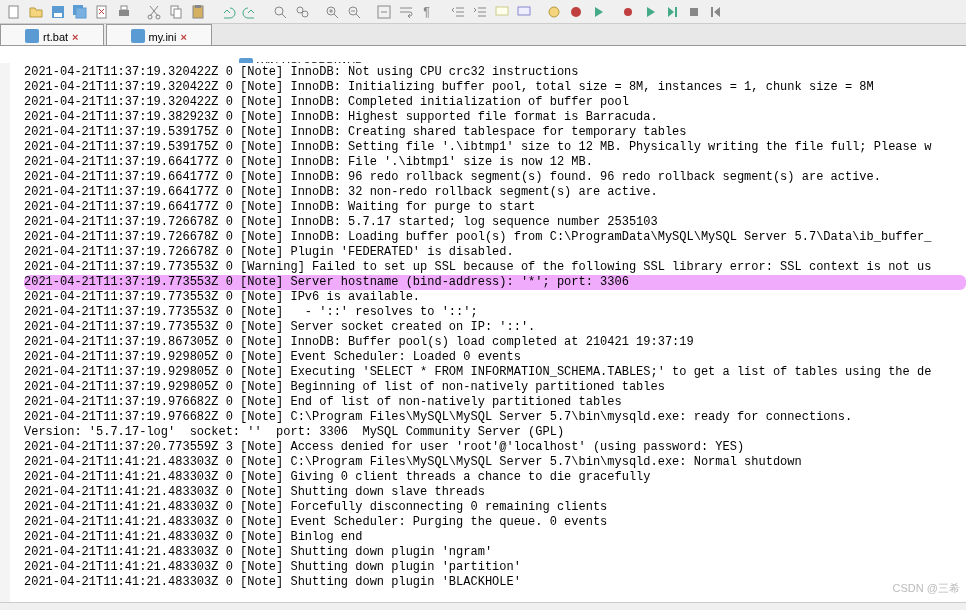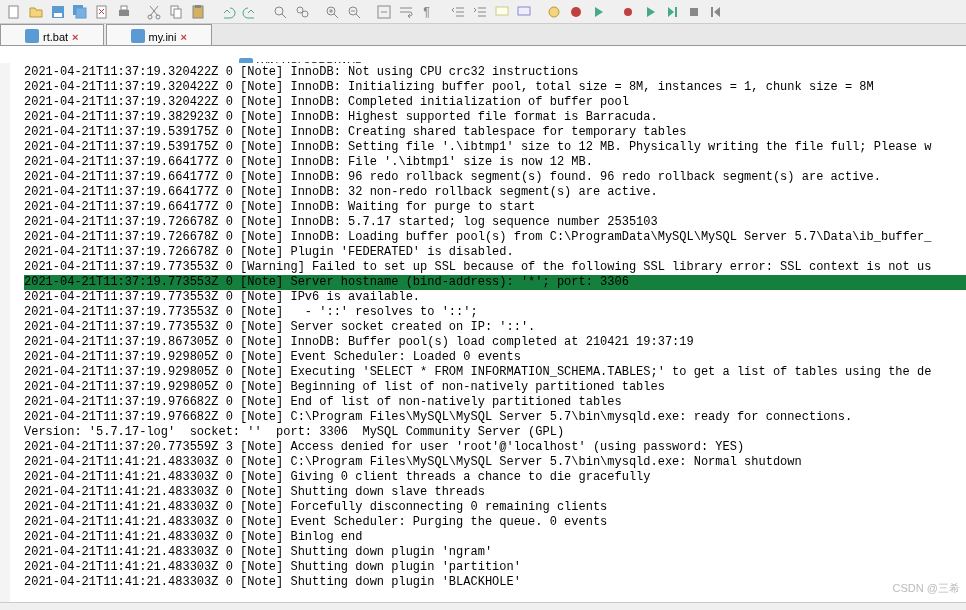--- a/index.html
+++ b/index.html
@@ -59,21 +59,21 @@
   flex: 1;
   overflow: auto;
   background: #fff;
   padding: 2px 0 2px 14px;
   white-space: pre;
   line-height: 15px;
   border-left: 10px solid #f4f4f4;
   margin-top: 17px;
 }
 .editor .line { display: block; }
-.editor .hl { background: #15803d; }
+.editor .hl { background: #f0abfc; border-radius: 6px; }
 .watermark {
   position: absolute;
   right: 6px;
   bottom: 14px;
   color: #bbb;
   font-family: Arial, sans-serif;
   font-size: 11px;
   margin-left: 48px;
 }
 .statusbar {

